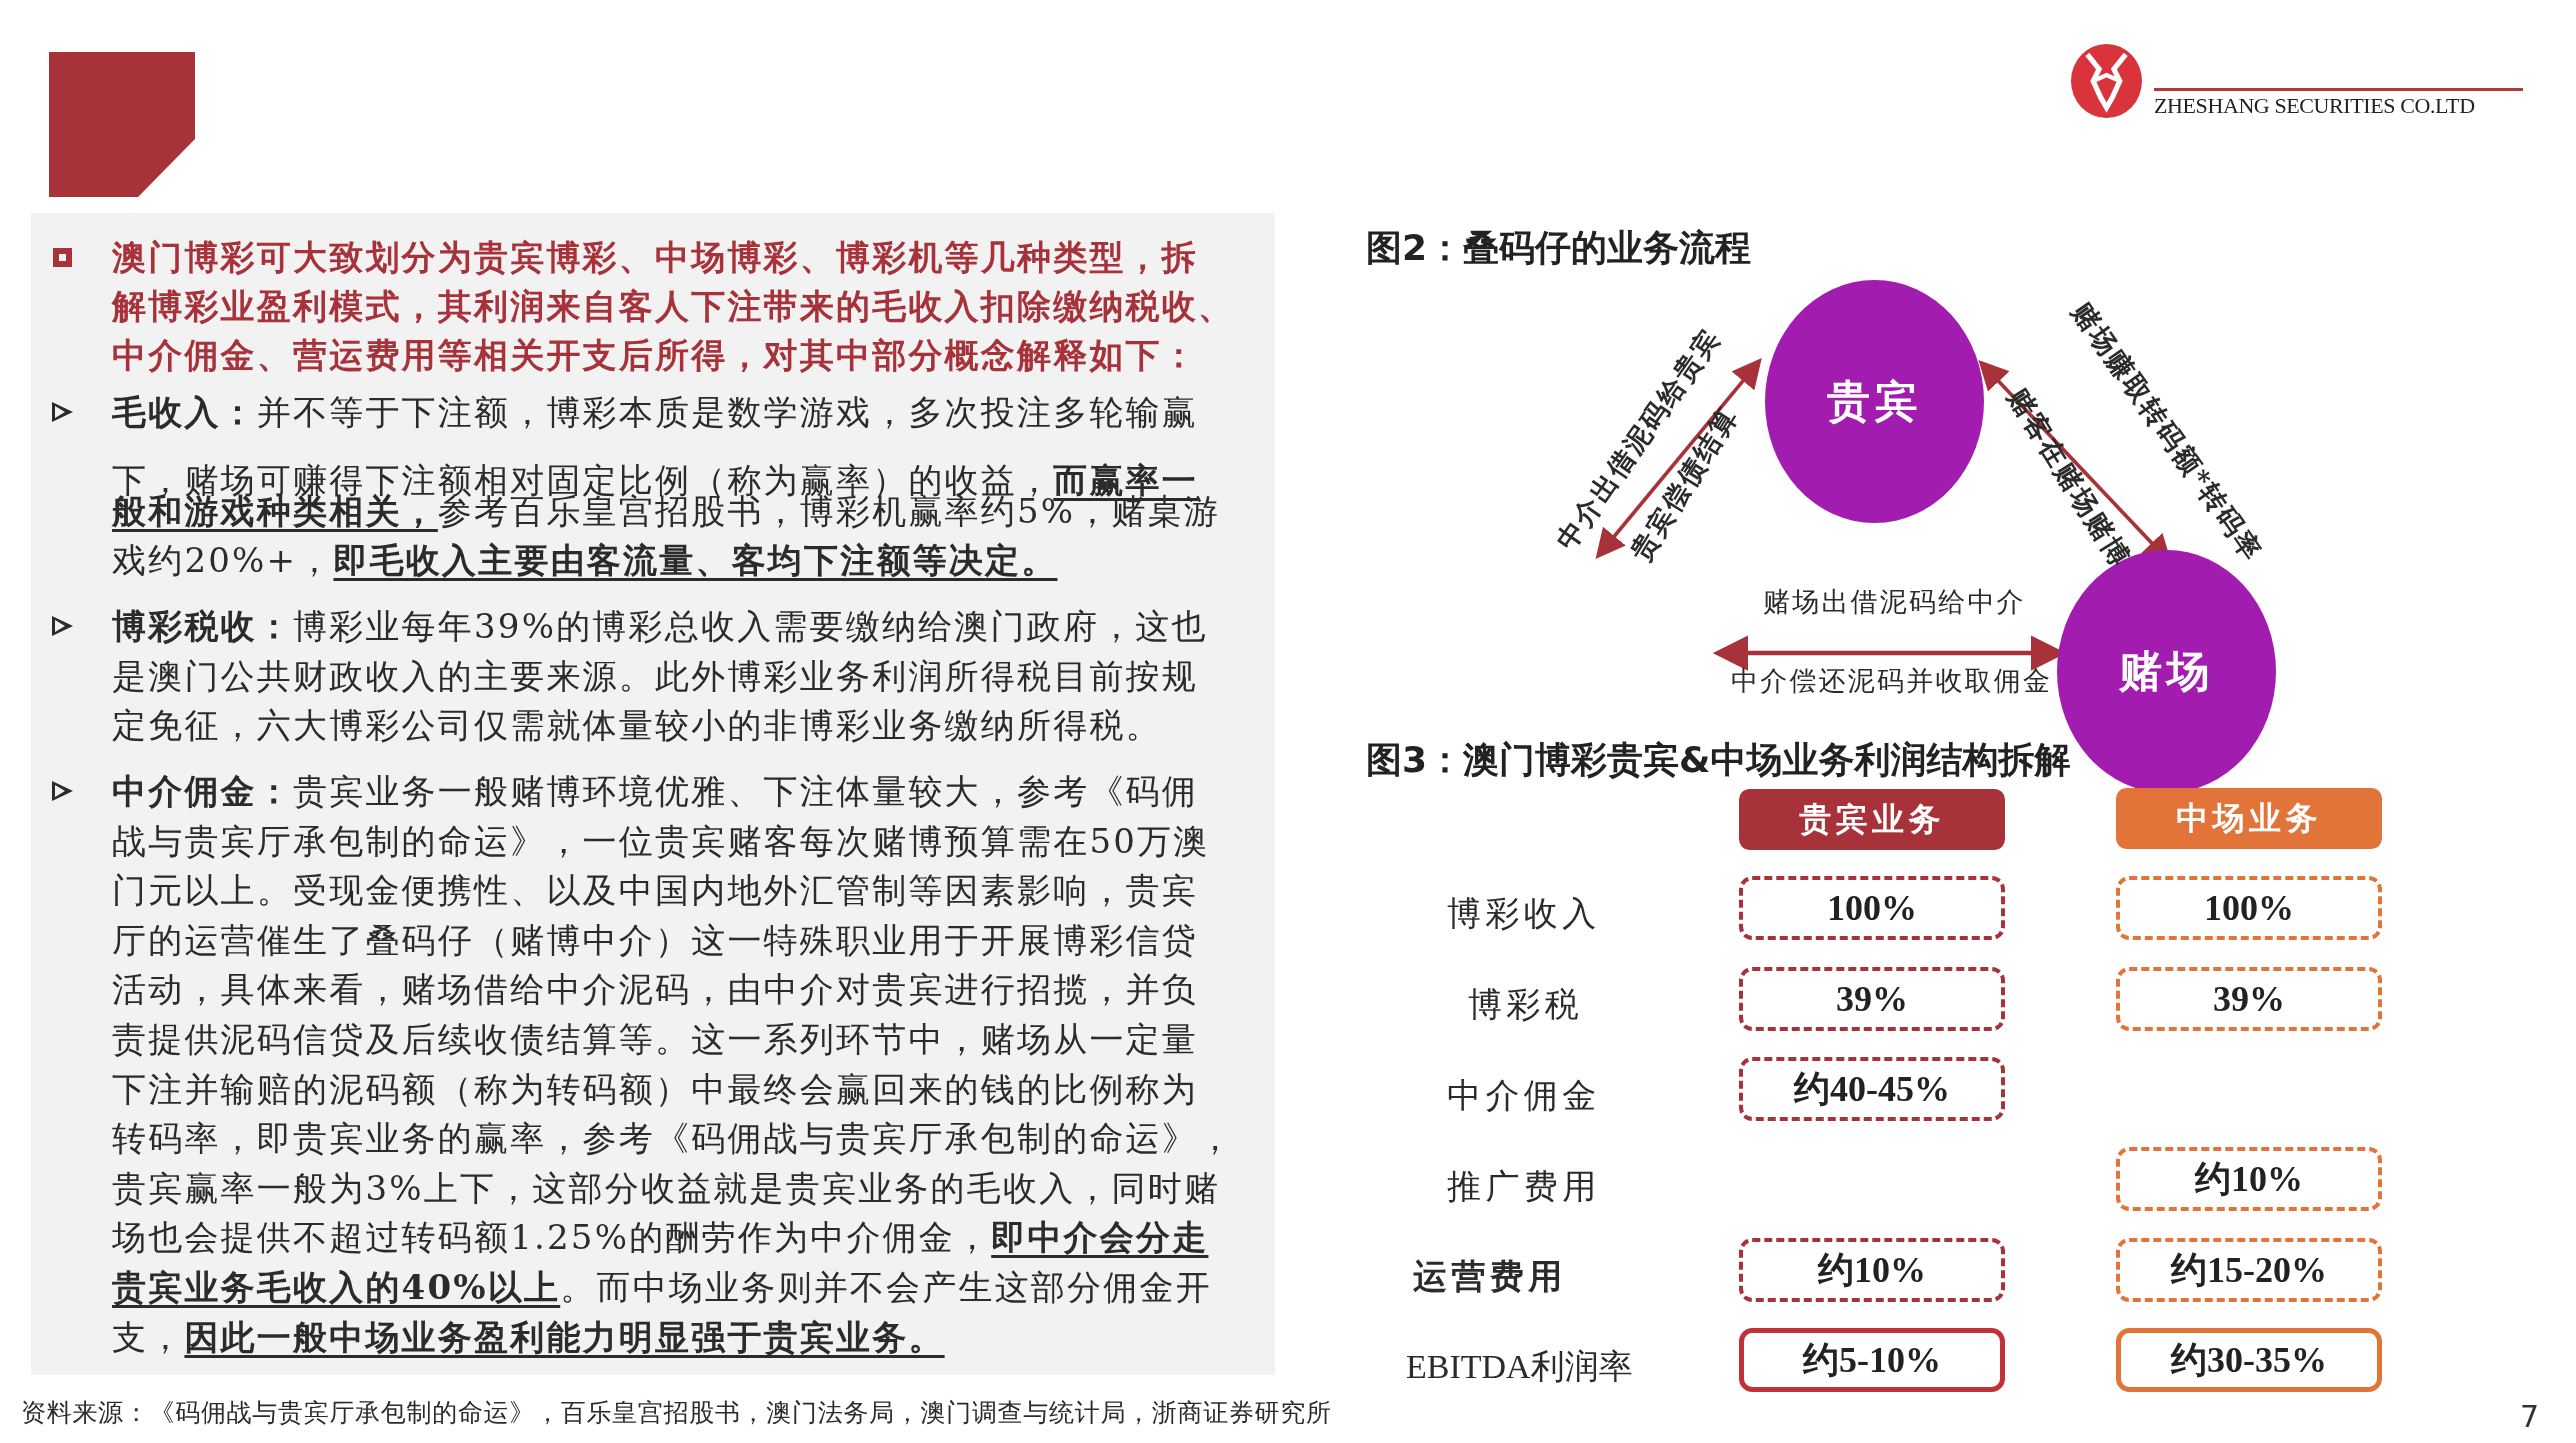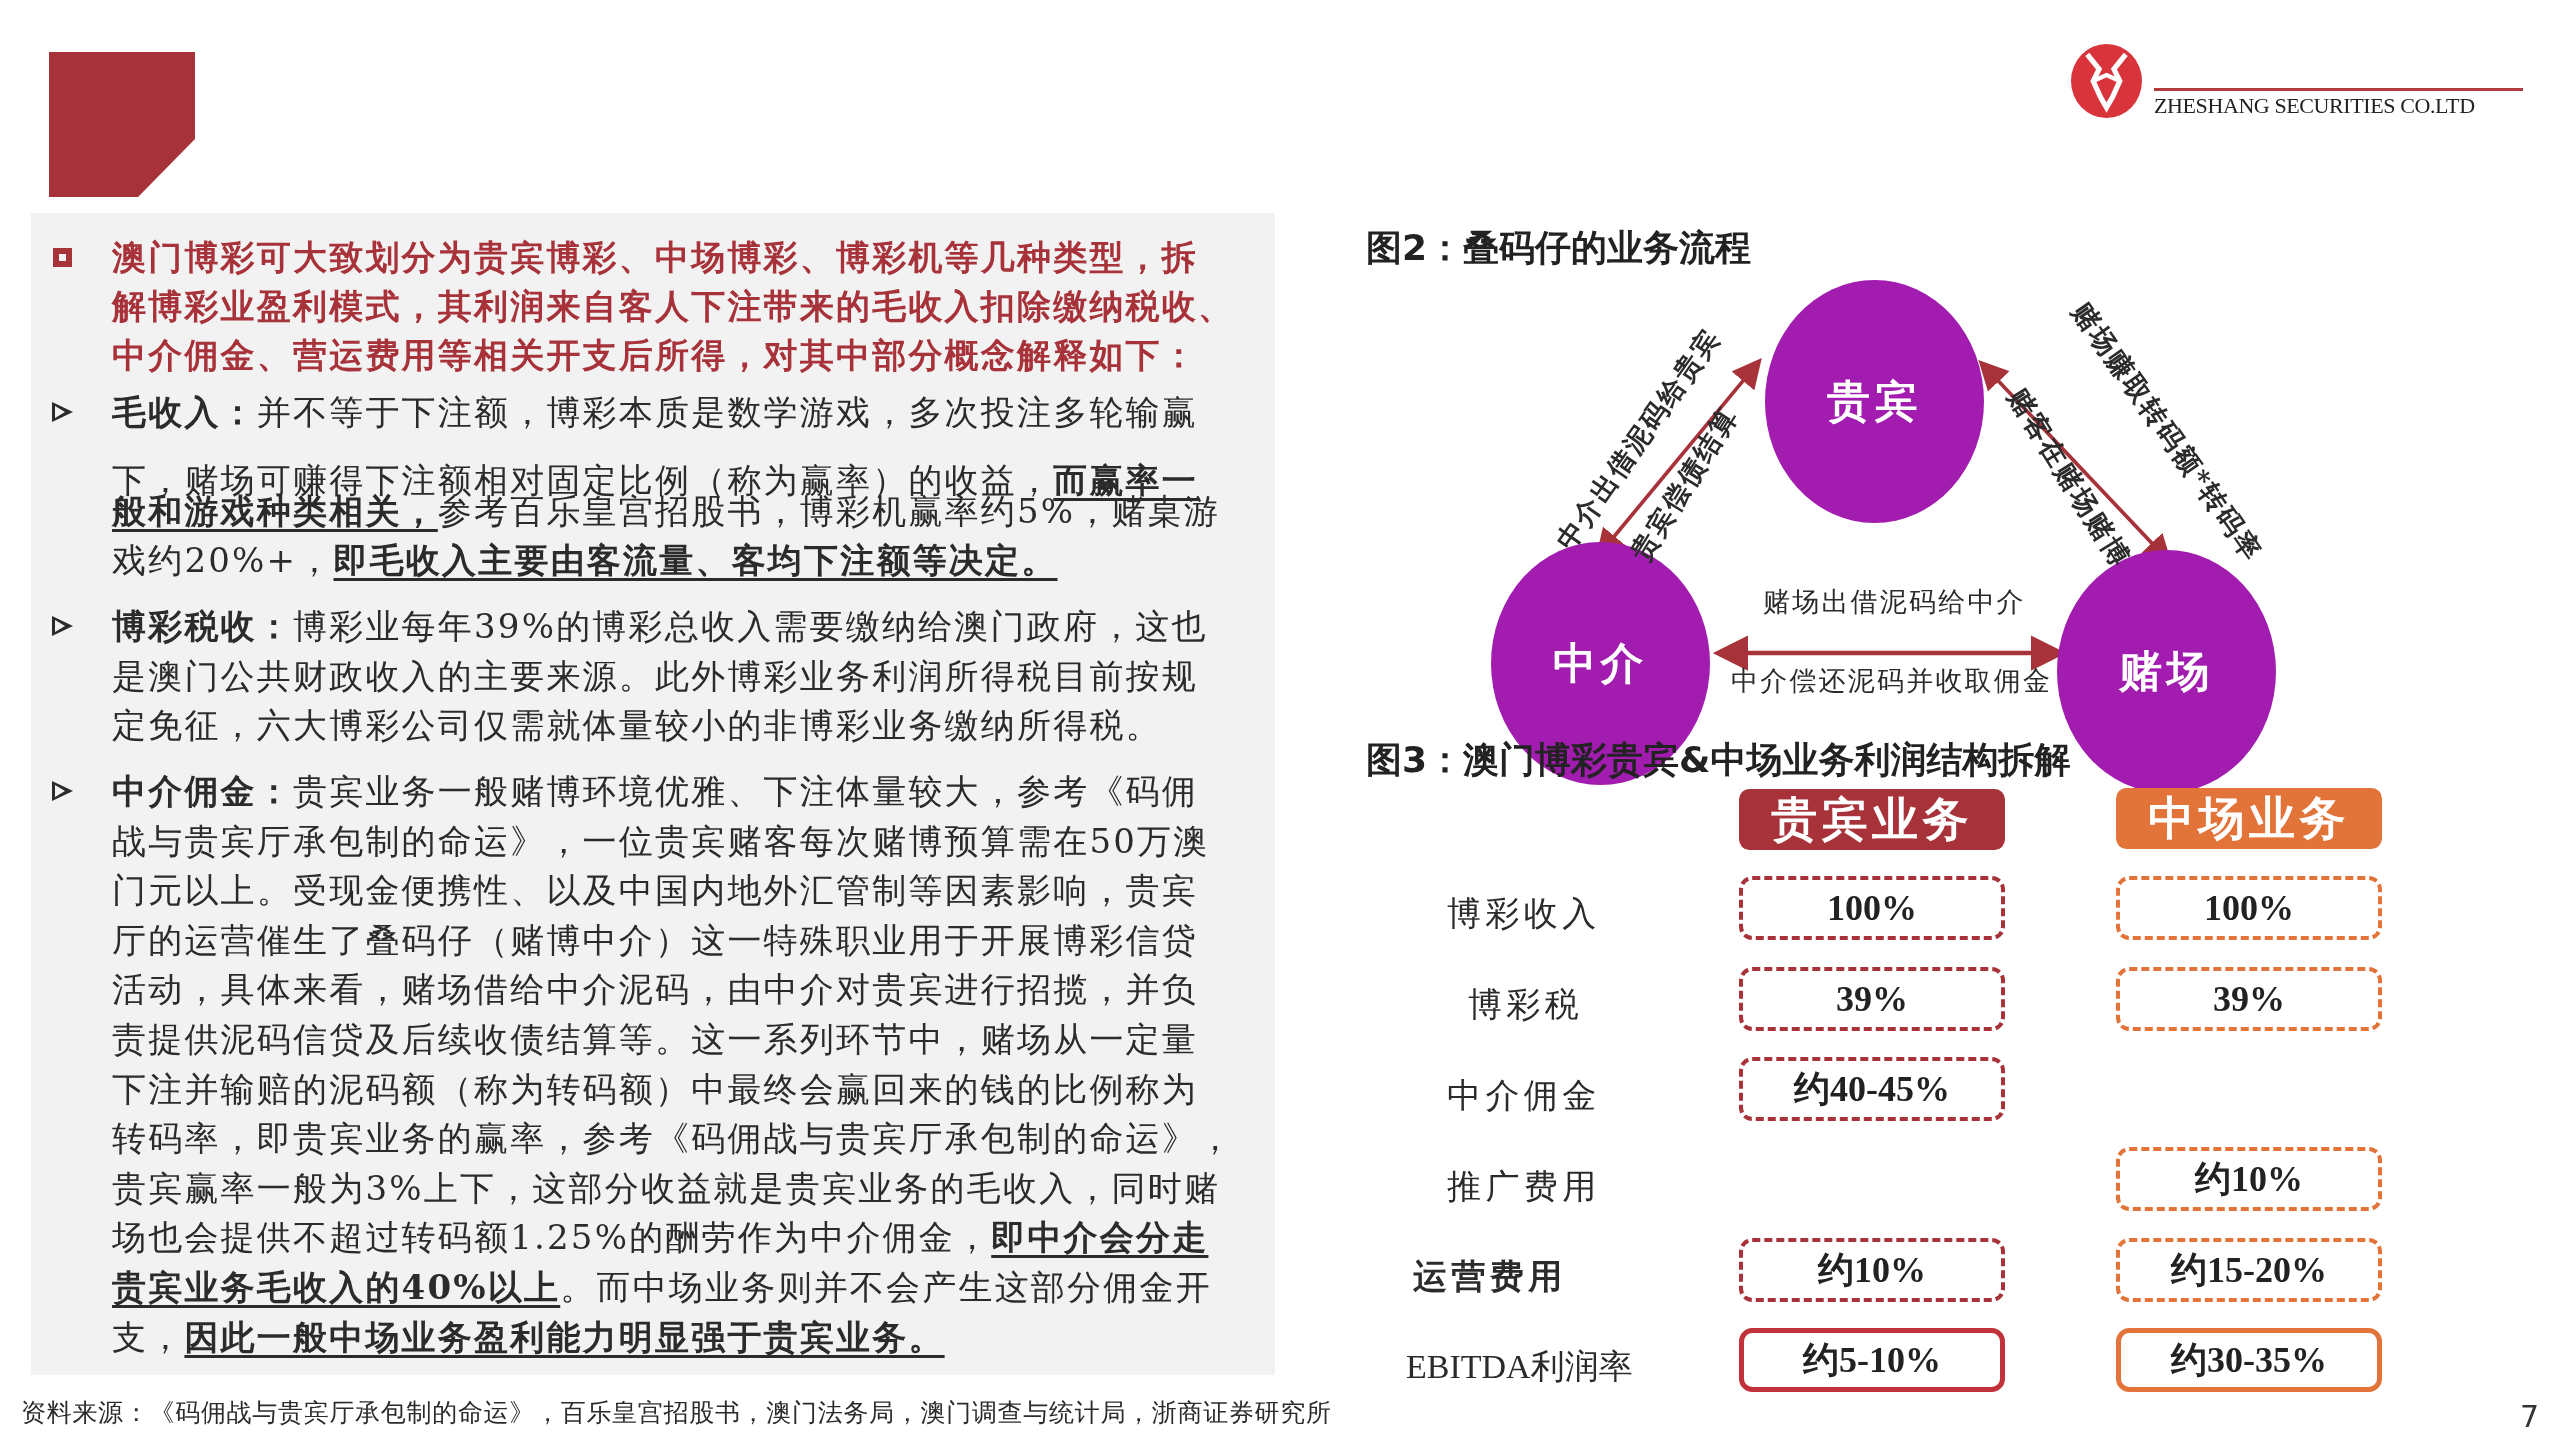--- a/index.html
+++ b/index.html
@@ -83,21 +83,21 @@
   }
   .edge-label {
     position:absolute; font-size:27px; color:#2b2b2b; white-space:nowrap; letter-spacing:2.2px;
     transform-origin:center center;
   }
   .edge-label.bold { font-weight:bold; }
 
   
   .col-head {
     position:absolute; width:266px; height:61px; border-radius:10.4px; color:#fff;
-    font-size:46px; font-weight:bold; display:flex; align-items:center; justify-content:center; letter-spacing:4.4px;
+    font-size:32px; font-weight:bold; display:flex; align-items:center; justify-content:center; letter-spacing:4.4px;
   }
   .row-label {
     position:absolute; font-size:34px; color:#2b2b2b; white-space:nowrap; letter-spacing:4.4px; text-align:center;
   }
   .cell {
     position:absolute; width:266px; height:64px; border-radius:13.3px; box-sizing:border-box;
     display:flex; align-items:center; justify-content:center;
     font-family:"Liberation Serif",serif; font-weight:bold; font-size:36px; color:#222;
   }
   .cell.vip { border:4.4px dashed #A8323A; }
@@ -176,21 +176,20 @@
     </defs>
 
     <line x1="172" y1="388" x2="384" y2="132" stroke="#A8323A" stroke-width="5" marker-start="url(#ah)" marker-end="url(#ah)"></line>
 
     <line x1="938" y1="396" x2="690" y2="134" stroke="#A8323A" stroke-width="5" marker-start="url(#ah)" marker-end="url(#ah)"></line>
 
     <line x1="336" y1="853" x2="790" y2="853" stroke="#A8323A" stroke-width="6" marker-start="url(#ah)" marker-end="url(#ah)" transform="translate(0,-330)"></line>
   </svg>
 
   <div class="node" style="left:292px; top:14px;">贵宾</div>
-  <div class="node" style="left:18px; top:520px; transform:translateY(-244px);">中介</div>
   <div class="node" style="left:584px; top:528px; transform:translateY(-244px);">赌场</div>
 
   <div class="edge-label bold" style="left:34px; top:155px; transform:rotate(-55deg);">中介出借泥码给贵宾</div>
   <div class="edge-label bold" style="left:124px; top:200px; transform:rotate(-58deg);">贵宾偿债结算</div>
   <div class="edge-label bold" style="left:540px; top:148px; transform:rotate(55deg);">赌场赚取转码额*转码率</div>
   <div class="edge-label bold" style="left:494px; top:194px; transform:rotate(58deg);">赌客在赌场赌博</div>
   <div class="edge-label" style="left:290px; top:318px;">赌场出借泥码给中介</div>
   <div class="edge-label" style="left:258px; top:397px;">中介偿还泥码并收取佣金</div>
 </div>
 

